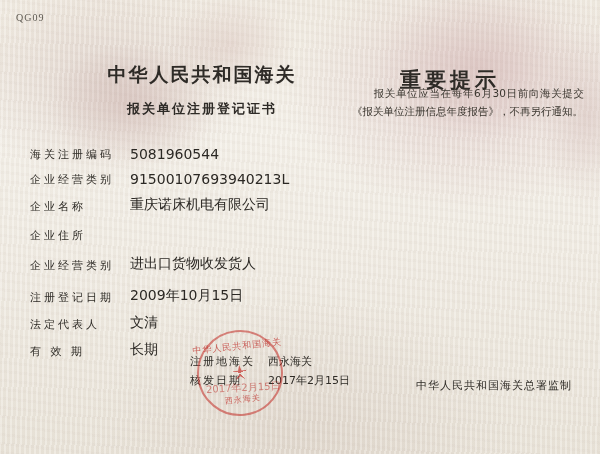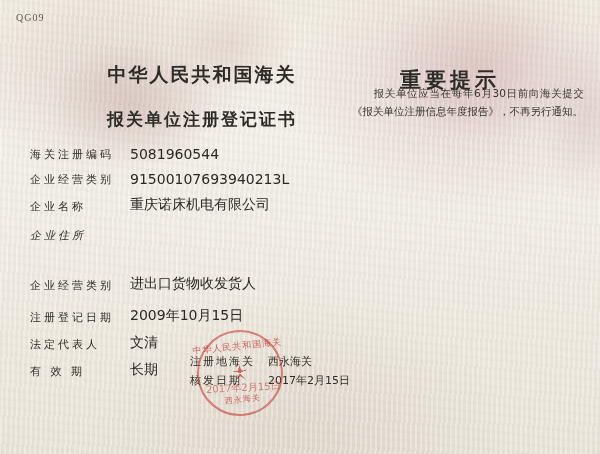--- a/index.html
+++ b/index.html
@@ -52,22 +52,22 @@
     position:absolute;left:52px;top:62px;width:300px;
     text-align:center;
   }
   .title-line1{
     font-family:"DejaVu Sans", sans-serif;
     font-size:19px;font-weight:bold;color:#2e2b27;letter-spacing:2px;
     white-space:nowrap;
   }
   .title-line2{
     font-family:"DejaVu Sans", sans-serif;
-    font-size:17px;font-weight:bold;color:#2e2b27;letter-spacing:2px;
-    margin-top:20px;white-space:nowrap;
+    font-size:13px;font-weight:bold;color:#2e2b27;letter-spacing:2px;
+    margin-top:12px;white-space:nowrap;
   }
   .notice-title{
     position:absolute;left:400px;top:66px;
     font-size:21px;font-weight:bold;color:#2e2b27;letter-spacing:4px;
   }
   .notice-body{
     position:absolute;left:352px;top:84px;width:232px;
     font-size:10.5px;line-height:18px;color:#3a362f;
     text-align:justify;
     font-family:"DejaVu Sans", sans-serif;
@@ -86,21 +86,21 @@
     letter-spacing:3px;
     font-size:11px;color:#2f2c27;
     font-family:"DejaVu Sans", sans-serif;
   }
   .field-value{
     flex:1;
     font-size:14px;color:#2b2824;
     padding-left:8px;
     font-family:"DejaVu Sans", sans-serif;
   }
-  .row-address{margin-bottom:32px;font-style:italic;}
+  .row-address{margin-bottom:12px;}
   .row-address .field-value{padding-top:16px;}
   .row-gap{margin-bottom:14px;}
   .sign-block{
     position:absolute;left:190px;top:352px;
     font-size:11px;color:#2f2c27;
     line-height:19px;
     font-family:"DejaVu Sans", sans-serif;
   }
   .sign-row{display:flex;}
   .sign-label{letter-spacing:2px;width:74px;flex:none;}
@@ -219,14 +219,15 @@
   </div>
 
   <div class="seal">
     <div class="seal-text">
       <span class="seal-top">中华人民共和国海关</span>
       <span class="seal-bottom">西永海关</span>
     </div>
   </div>
   <div class="seal-stamp-date">2017年2月15日</div>
 
+  <div class="issuer">中华人民共和国海关总署监制</div>
 
 </div>
 
 </body></html>

